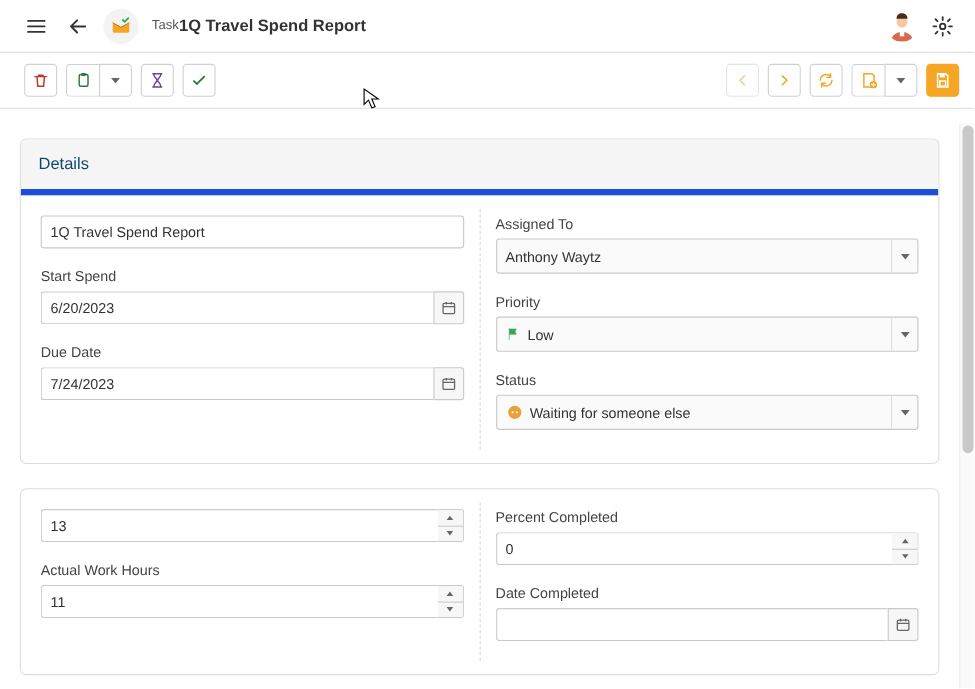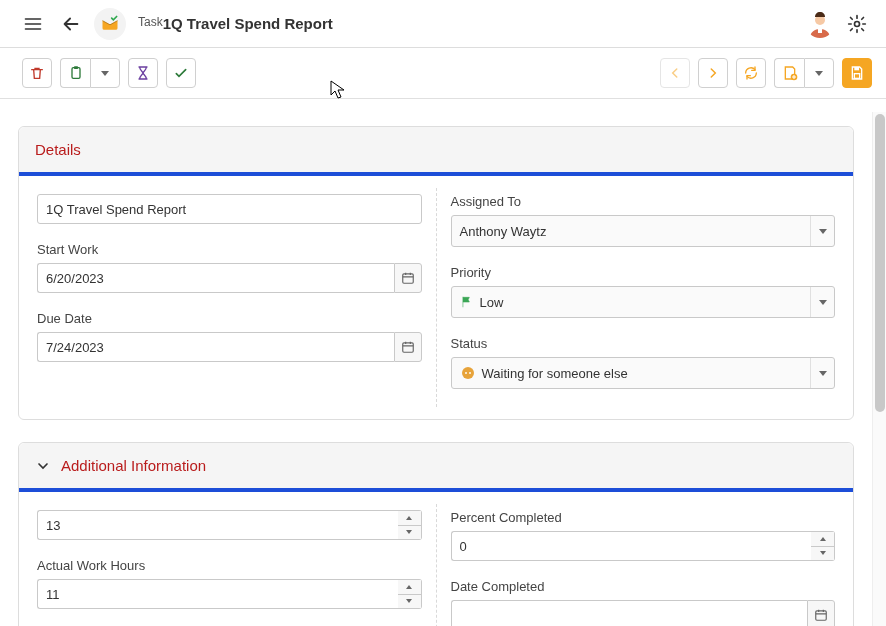--- a/index.html
+++ b/index.html
@@ -115,23 +115,23 @@
 }
 
 .panel {
   border:1px solid #ddd;
   border-radius:6px;
   margin-bottom: 22px;
 }
 .panel-header {
   padding: 14px 16px;
   background:#f5f5f5;
-  border-bottom:4px solid #1d4ed8;
+  border-bottom:6px solid #1d4ed8;
   font-size:15px;
-  color:#b91c1c;
+  color:#0c4a6e;
   display:flex;
   align-items:center;
   gap:10px;
   border-top-left-radius:6px;
   border-top-right-radius:6px;
 }
 .panel-body {
   display:flex;
   padding: 12px 4px;
 }
@@ -325,21 +325,21 @@
         <span>Details</span>
       </div>
       <div class="panel-body">
         <div class="col">
           <div class="field">
             <div class="field-row">
               <input class="input-text" value="1Q Travel Spend Report" style="">
             </div>
           </div>
           <div class="field">
-            <div class="field-label">Start Work</div>
+            <div class="field-label">Start Spend</div>
             <div class="field-row input-group">
               <input class="input-text" value="6/20/2023" style="">
               <div class="input-addon">
                 <svg width="14" height="14" viewBox="0 0 24 24">
                     <rect x="3" y="5" width="18" height="16" rx="2" fill="none" stroke="#666" stroke-width="2"></rect>
                     <path d="M3 10h18M8 3v4M16 3v4" stroke="#666" stroke-width="2"></path>
                   </svg>
               </div>
             </div>
           </div>
@@ -396,26 +396,20 @@
                     <div class="caret-down"></div>
                   </div>
               </div>
             </div>
           </div>
         </div>
       </div>
     </div>
 
     <div class="panel">
-      <div class="panel-header">
-        <svg width="16" height="16" viewBox="0 0 24 24">
-            <path d="M6 9l6 6 6-6" fill="none" stroke="#333" stroke-width="2.5" stroke-linecap="round"></path>
-          </svg>
-        <span>Additional Information</span>
-      </div>
       <div class="panel-body">
         <div class="col">
           <div class="field">
             <div class="field-row input-group">
               <input class="input-text" value="13" style="">
               <div class="spinner-addon">
                 <div class="spinner-btn">
                     <div class="mini-tri-up"></div>
                   </div>
                 <div class="spinner-btn">

